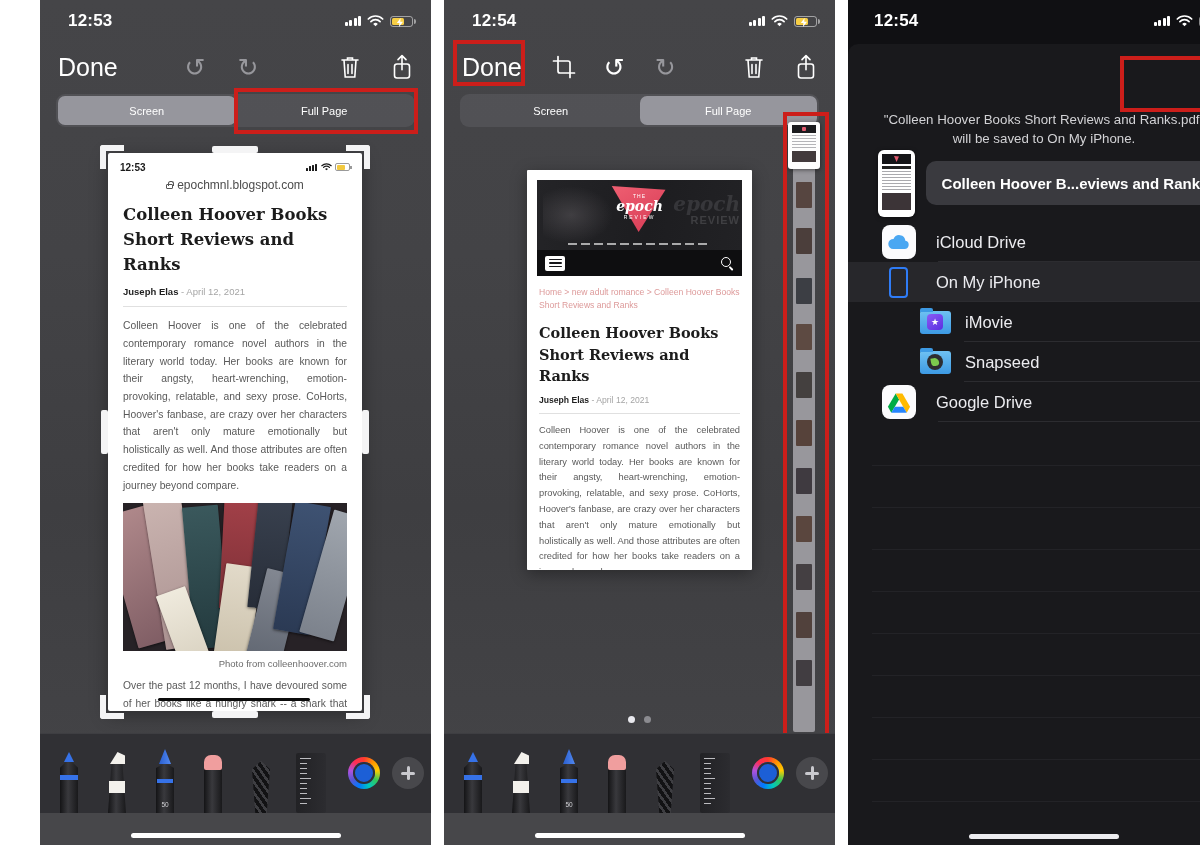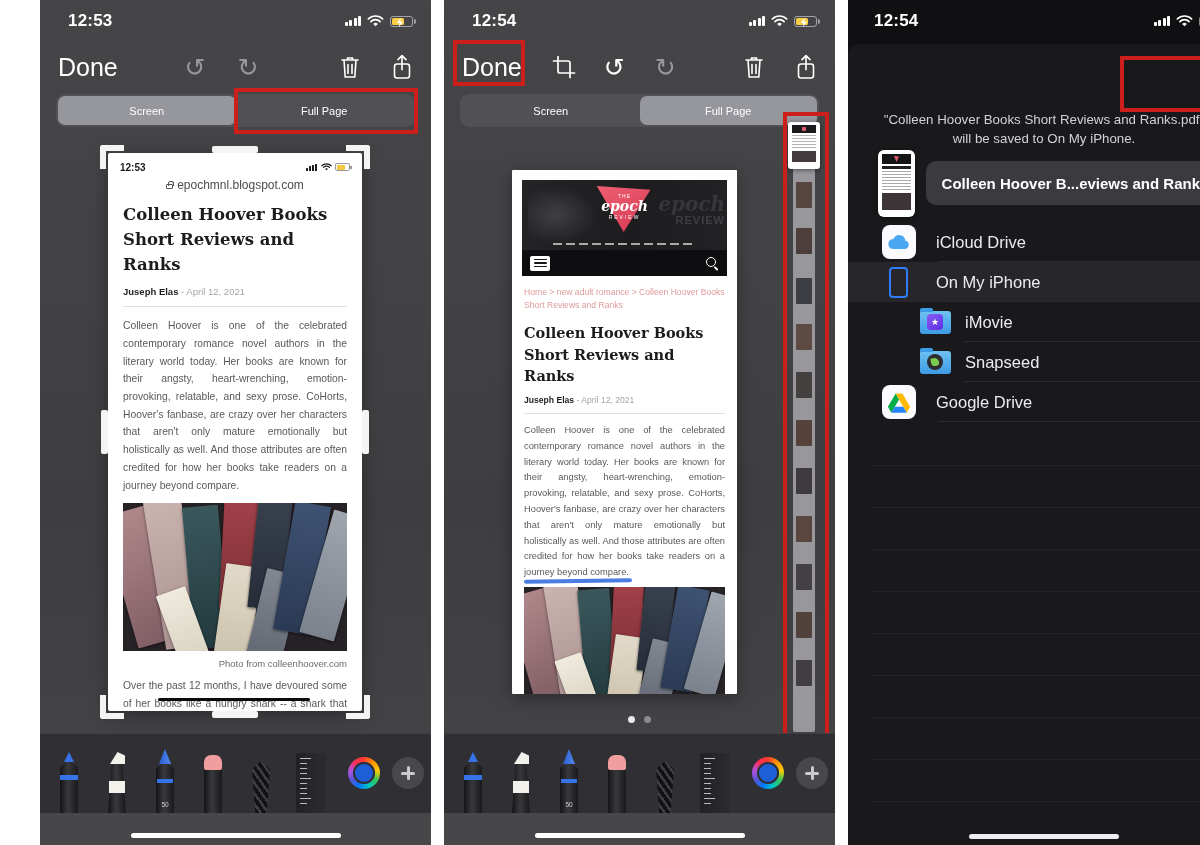--- a/index.html
+++ b/index.html
@@ -104,21 +104,21 @@
   .mbspacer { flex:1; }
   .wheel { position:relative; width:32px; height:32px; border-radius:50%; margin:0 12px 24px 0; flex:none;
     background:conic-gradient(#ff3b30,#ff9500,#ffcc00,#34c759,#00c7be,#007aff,#5856d6,#af52de,#ff2d55,#ff3b30); }
   .wheel::after { content:""; position:absolute; inset:5px; border-radius:50%; background:#1c5fd6; box-shadow:inset 0 0 0 2px #303034; }
   .plusbtn { position:relative; width:32px; height:32px; border-radius:50%; background:#48484c; margin:0 16px 24px 0; flex:none; }
   .plusbtn::before, .plusbtn::after { content:""; position:absolute; background:#c9c9ce; }
   .plusbtn::before { left:9px; right:9px; top:15px; height:2.5px; border-radius:2px; }
   .plusbtn::after { top:9px; bottom:9px; left:15px; width:2.5px; border-radius:2px; }
 
   
-  .preview2 { position:absolute; left:68px; top:170px; width:225px; height:524px; background:#fff; border-radius:1px; box-shadow:0 4px 16px rgba(0,0,0,.35); overflow:hidden; }
+  .preview2 { position:absolute; left:83px; top:170px; width:225px; height:400px; background:#fff; border-radius:1px; box-shadow:0 4px 16px rgba(0,0,0,.35); overflow:hidden; }
   .banner { position:relative; margin:10px 10px 0; height:70px; background:linear-gradient(100deg,#242427,#1d1d20 55%,#222225); overflow:hidden; }
   .b-smudge { position:absolute; left:6px; top:6px; width:70px; height:58px; background:radial-gradient(ellipse at 40% 50%, rgba(120,115,120,.35), transparent 70%); }
   .b-tri { position:absolute; left:50%; top:6px; width:56px; height:46px; margin-left:-30px; background:linear-gradient(150deg,#ef5f72,#d63a54); clip-path:polygon(4% 0,100% 8%,52% 100%); }
   .b-logo { position:absolute; left:50%; top:13px; margin-left:-28px; width:56px; text-align:center; color:#fff; }
   .b-the { font-size:5px; letter-spacing:1px; display:block; }
   .b-name { font-family:"DejaVu Serif", serif; font-style:italic; font-weight:700; font-size:14px; display:block; line-height:1.1; }
   .b-sub { font-size:5px; letter-spacing:2px; display:block; }
   .b-ghost { position:absolute; right:2px; top:14px; text-align:right; color:rgba(200,200,205,.14); }
   .b-gname { font-family:"DejaVu Serif", serif; font-style:italic; font-weight:700; font-size:20px; display:block; line-height:1; }
   .b-gsub { font-size:11px; font-weight:700; letter-spacing:1px; display:block; color:rgba(200,200,205,.18); }

